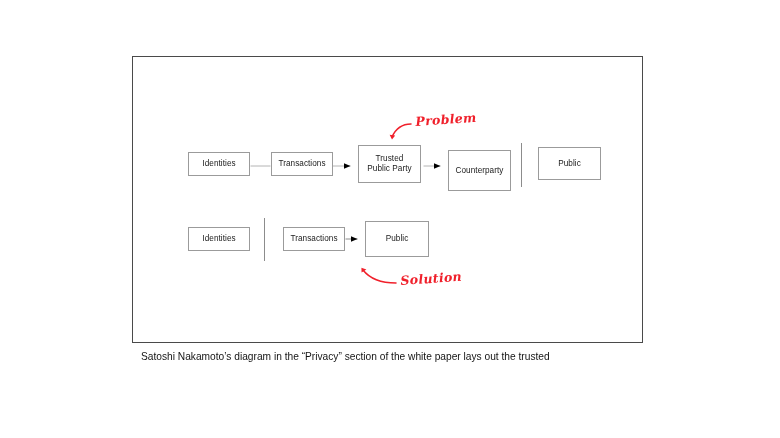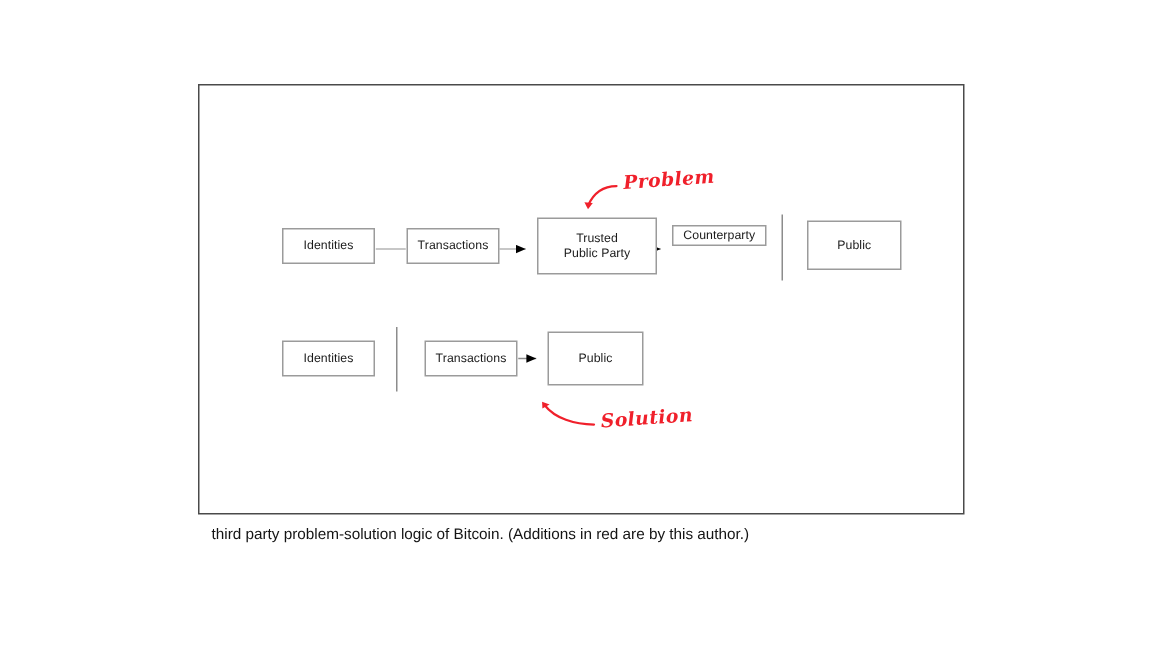--- a/index.html
+++ b/index.html
@@ -126,26 +126,26 @@
   </svg>
 
   <div class="node-box" style="left:188px; top:152px; width:62px; height:24px;">
     <span class="node-label">Identities</span>
   </div>
 
   <div class="node-box" style="left:271px; top:152px; width:62px; height:24px;">
     <span class="node-label">Transactions</span>
   </div>
 
-  <div class="node-box" style="left:358px; top:145px; width:80px; height:38px; flex-direction:column;">
+  <div class="node-box" style="left:358px; top:145px; width:63px; height:38px; flex-direction:column;">
     <span class="node-label">Trusted</span>
     <span class="node-label">Public Party</span>
   </div>
 
-  <div class="node-box" style="left:448px; top:150px; width:63px; height:14px;">
+  <div class="node-box" style="left:448px; top:150px; width:63px; height:41px;">
     <span class="node-label">Counterparty</span>
   </div>
 
   <div class="divider" style="left:521px; top:143px; height:44px;"></div>
 
   <div class="node-box" style="left:538px; top:147px; width:63px; height:33px;">
     <span class="node-label">Public</span>
   </div>
 
   <div class="node-box" style="left:188px; top:227px; width:62px; height:24px;">
@@ -162,14 +162,14 @@
     <span class="node-label">Public</span>
   </div>
 
   <div class="annotation-text" style="left:416px; top:114px;">Problem</div>
 
   <div class="annotation-text" style="left:401px; top:273px;">Solution</div>
 
 </div>
 
 <div id="caption">
-  <span class="cap-line">third party problem-solution logic of Bitcoin. (Additions in red are by this author.)</span>
+  <span class="cap-line">Satoshi Nakamoto’s diagram in the “Privacy” section of the white paper lays out the trusted</span>
 </div>
 
 </body></html>

